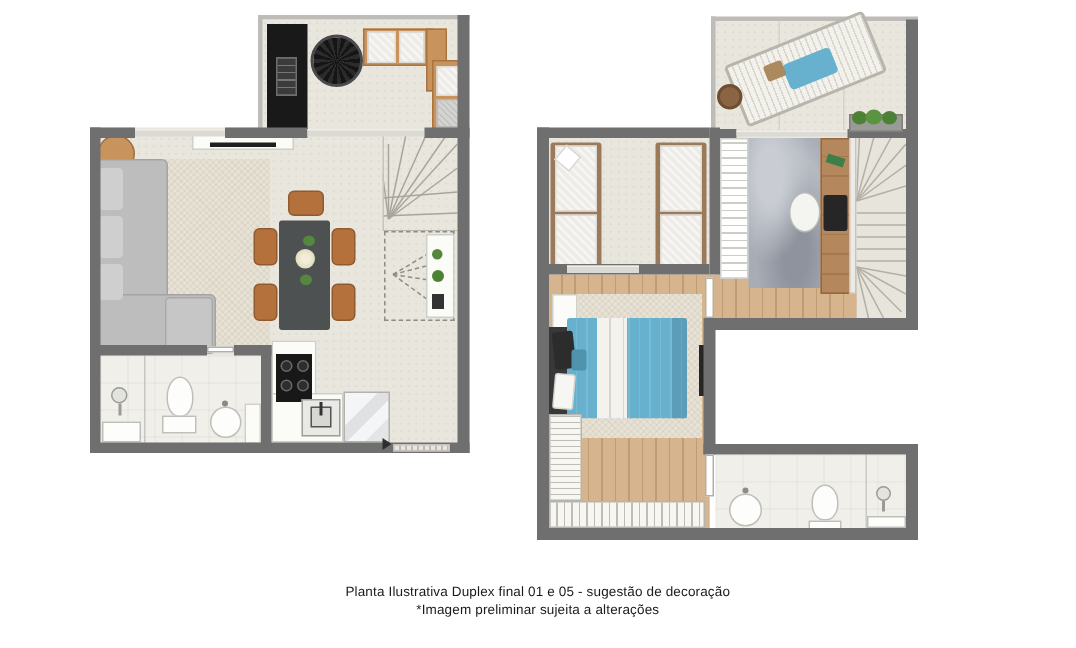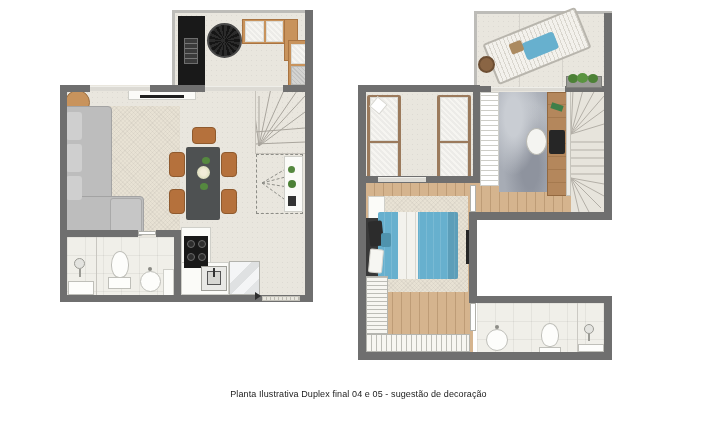--- a/index.html
+++ b/index.html
@@ -262,15 +262,16 @@
     <div class="r wall" style="left:604px;top:296px;width:8px;height:64px"></div>
     <div class="r wall" style="left:358px;top:352px;width:254px;height:8px"></div>
 
     <div class="r" style="left:566px;top:76px;width:36px;height:12px;background:#9a9a96;border:1px solid #7f7f7b"></div>
     <div class="r circ" style="left:568px;top:74px;width:10px;height:9px;background:#4c8136"></div>
     <div class="r circ" style="left:577px;top:73px;width:11px;height:10px;background:#5a9440"></div>
     <div class="r circ" style="left:588px;top:74px;width:10px;height:9px;background:#4c8136"></div>
   </div>
 
   <div class="caption">
-    <div>Planta Ilustrativa Duplex final 04 e 05 - sugestão de decoração</div>
+    <div>Planta Ilustrativa Duplex final 01 e 05 - sugestão de decoração</div>
+    <div>*Imagem preliminar sujeita a alterações</div>
   </div>
 </div>
 
 </body></html>

